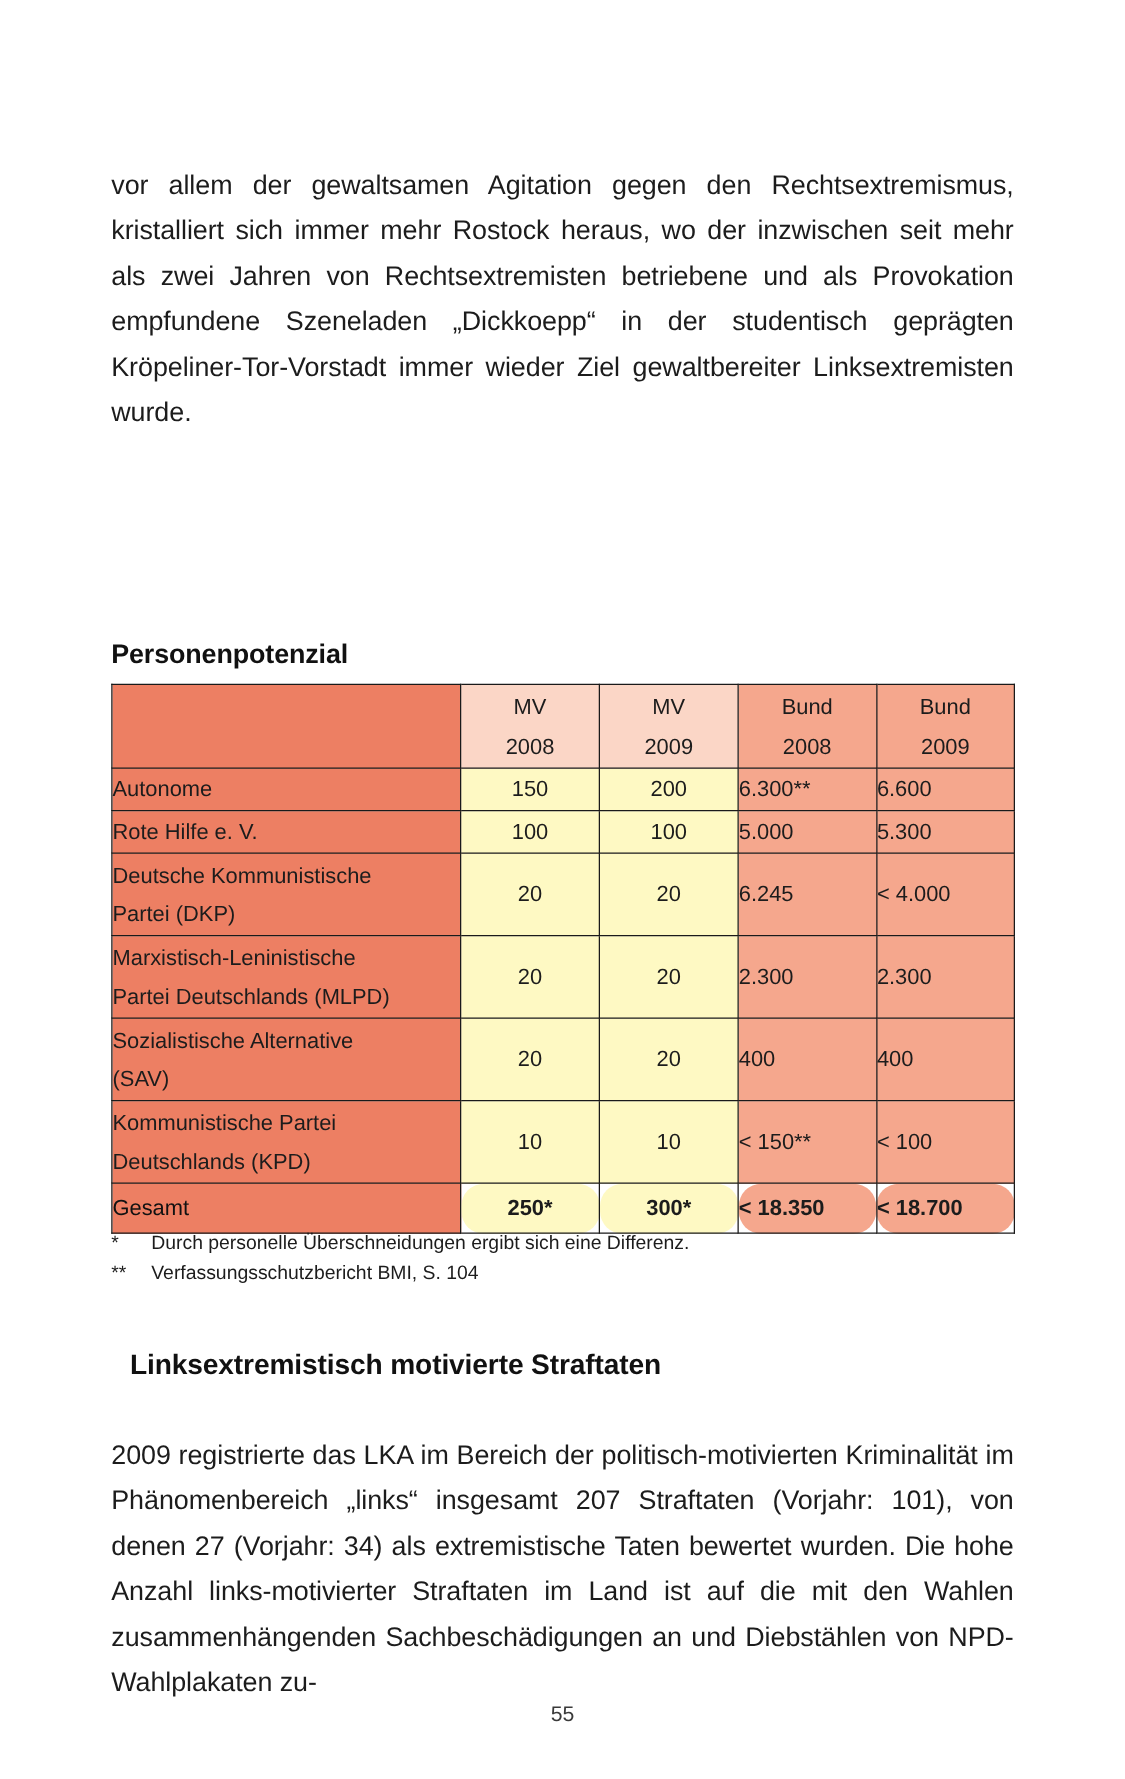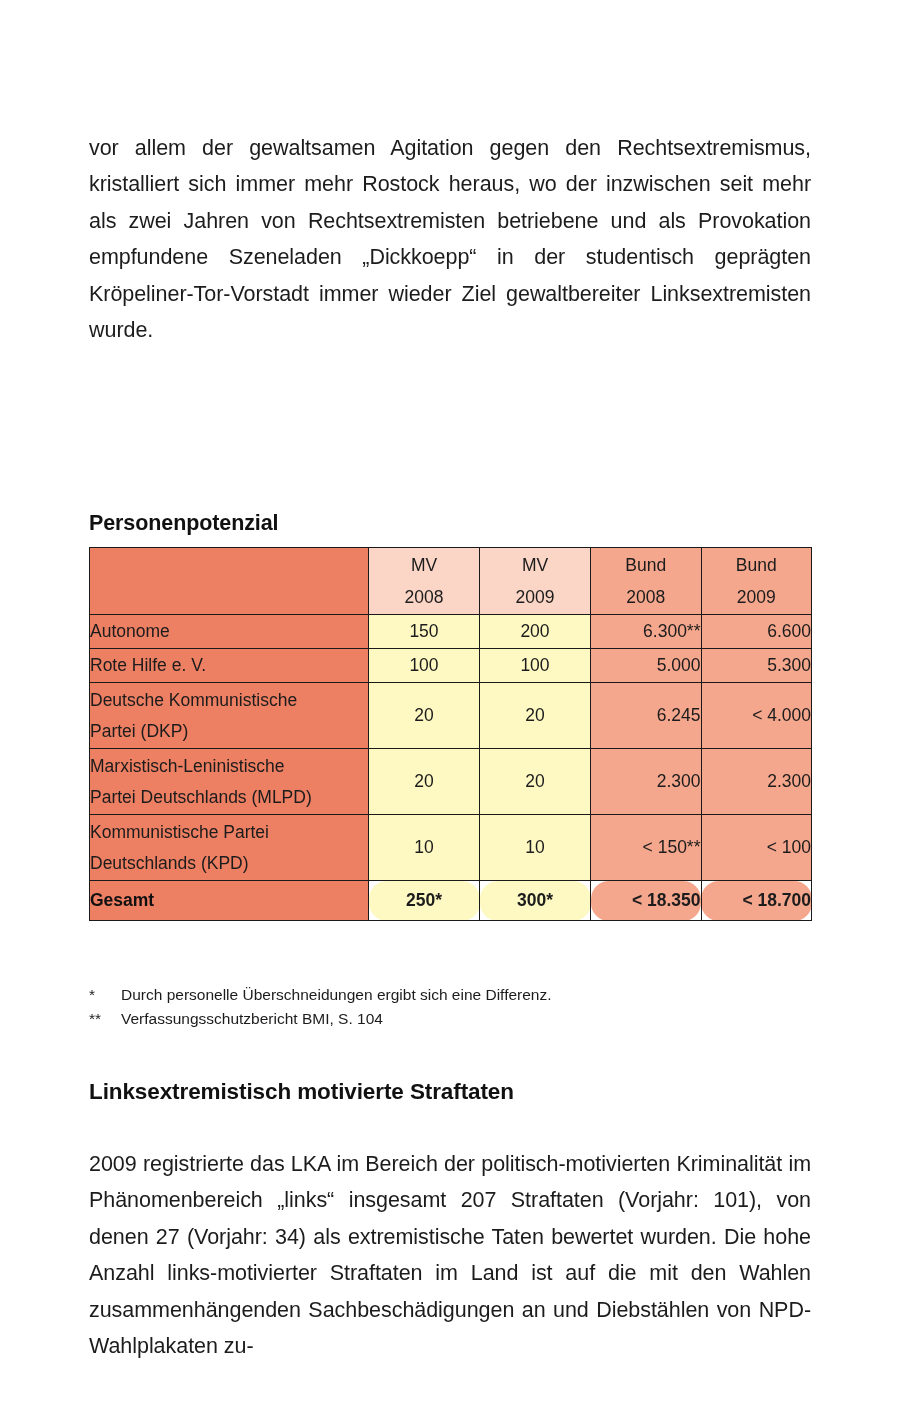--- a/index.html
+++ b/index.html
@@ -56,21 +56,21 @@
     font-weight: bold;
     font-size: 21.5px;
     color: #111111;
     letter-spacing: -0.1px;
   }
   .title-personenpotenzial {
     left: 89px;
     top: 489px;
   }
   .title-straftaten {
-    left: 89px;
+    left: 104px;
     top: 1056px;
     font-size: 22.5px;
   }
 
   
   .table-wrap {
     position: absolute;
     left: 89px;
     top: 547px;
     width: 722px;
@@ -94,30 +94,29 @@
 
   td.name-cell {
     background: #ED7F63;
     color: #ffffff;
     padding: 6px 0 6px 16px;
     line-height: 31px;
     font-size: 17.5px;
   }
   td.name-cell.total {
     color: #111111;
-    font-weight: bold;
+    font-weight: normal;
     margin-left: 12px;
   }
   td.mv-cell {
     background: #fef9c3;
     text-align: center;
   }
   td.bund-cell {
     background: #F5A78D;
-    text-align: right;
     padding-right: 18px;
   }
   td.mv-cell.total, td.bund-cell.total {
     font-weight: bold;
     border-radius: 18px;
   }
   td.hdr {
     padding: 8px 0;
     line-height: 32px;
     text-align: center;
@@ -237,20 +236,30 @@
           <td class="name-cell">
             <div>Marxistisch-Leninistische</div>
             <div>Partei Deutschlands (MLPD)</div>
           </td>
           <td class="mv-cell">20</td>
           <td class="mv-cell">20</td>
           <td class="bund-cell">2.300</td>
           <td class="bund-cell">2.300</td>
         </tr>
 
+        <tr class="r-double">
+          <td class="name-cell">
+            <div>Sozialistische Alternative</div>
+            <div>(SAV)</div>
+          </td>
+          <td class="mv-cell">20</td>
+          <td class="mv-cell">20</td>
+          <td class="bund-cell">400</td>
+          <td class="bund-cell">400</td>
+        </tr>
 
         <tr class="r-double">
           <td class="name-cell">
             <div>Kommunistische Partei</div>
             <div>Deutschlands (KPD)</div>
           </td>
           <td class="mv-cell">10</td>
           <td class="mv-cell">10</td>
           <td class="bund-cell">&lt; 150**</td>
           <td class="bund-cell">&lt; 100</td>
@@ -275,14 +284,15 @@
     <div class="footnote-row">
       <span class="fn-mark">**</span>
       <span class="fn-text">Verfassungsschutzbericht BMI, S. 104</span>
     </div>
   </div>
 
   <h3 class="section-title title-straftaten">Linksextremistisch motivierte Straftaten</h3>
 
   <p class="body-text para-3">2009 registrierte das LKA im Bereich der politisch-motivierten Kriminalität im Phänomenbereich „links“ insgesamt 207 Straftaten (Vorjahr: 101), von denen 27 (Vorjahr: 34) als extremistische Taten bewertet wurden. Die hohe Anzahl links-motivierter Straftaten im Land ist auf die mit den Wahlen zusammenhängenden Sachbeschädigungen an und Diebstählen von NPD-Wahlplakaten zu-</p>
 
+  <div class="page-number">55</div>
 
 </div>
 
 </body></html>

